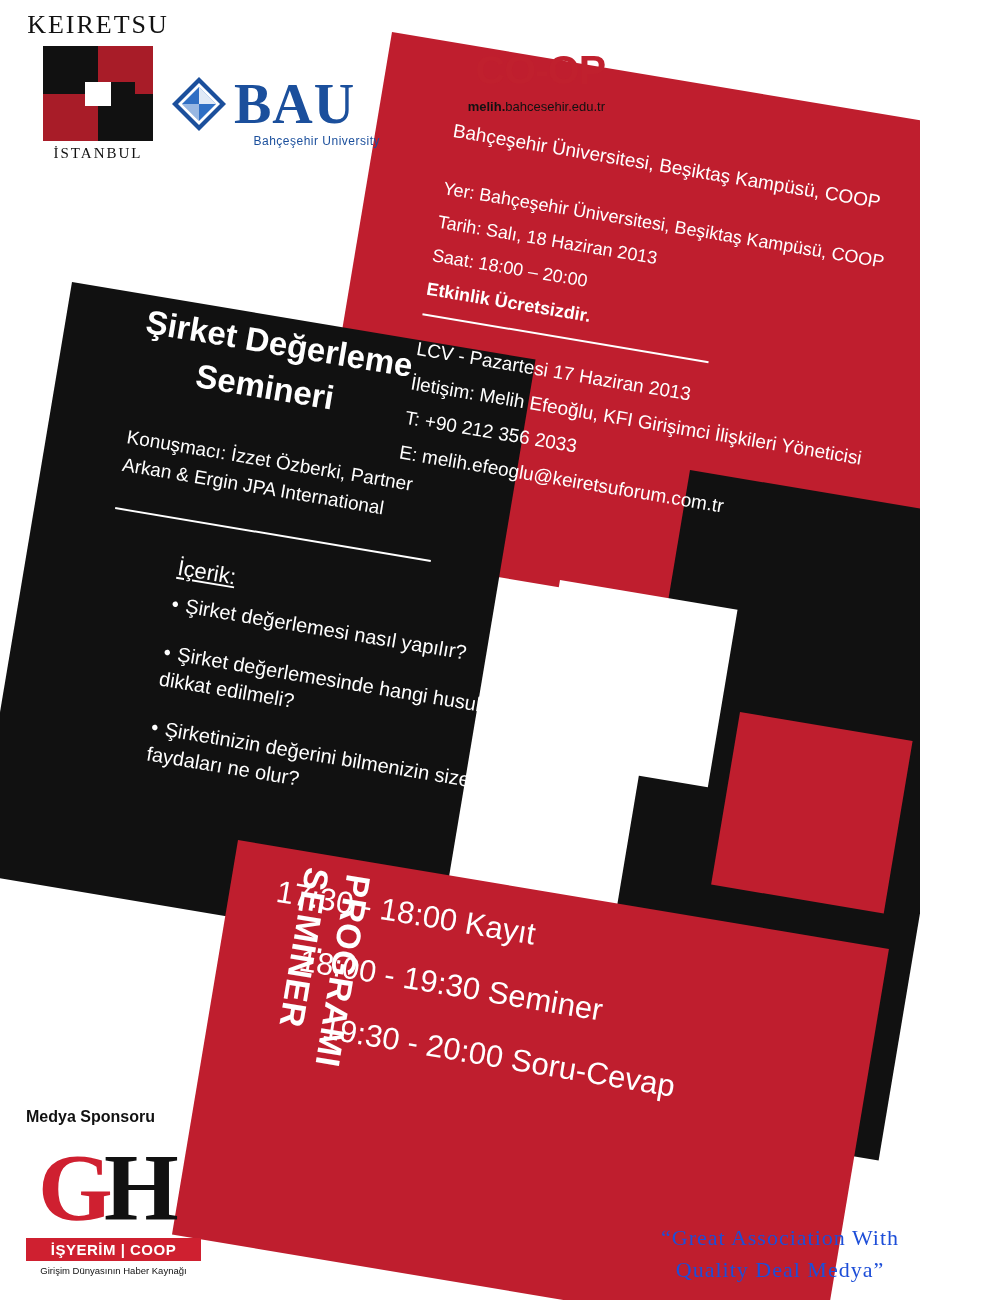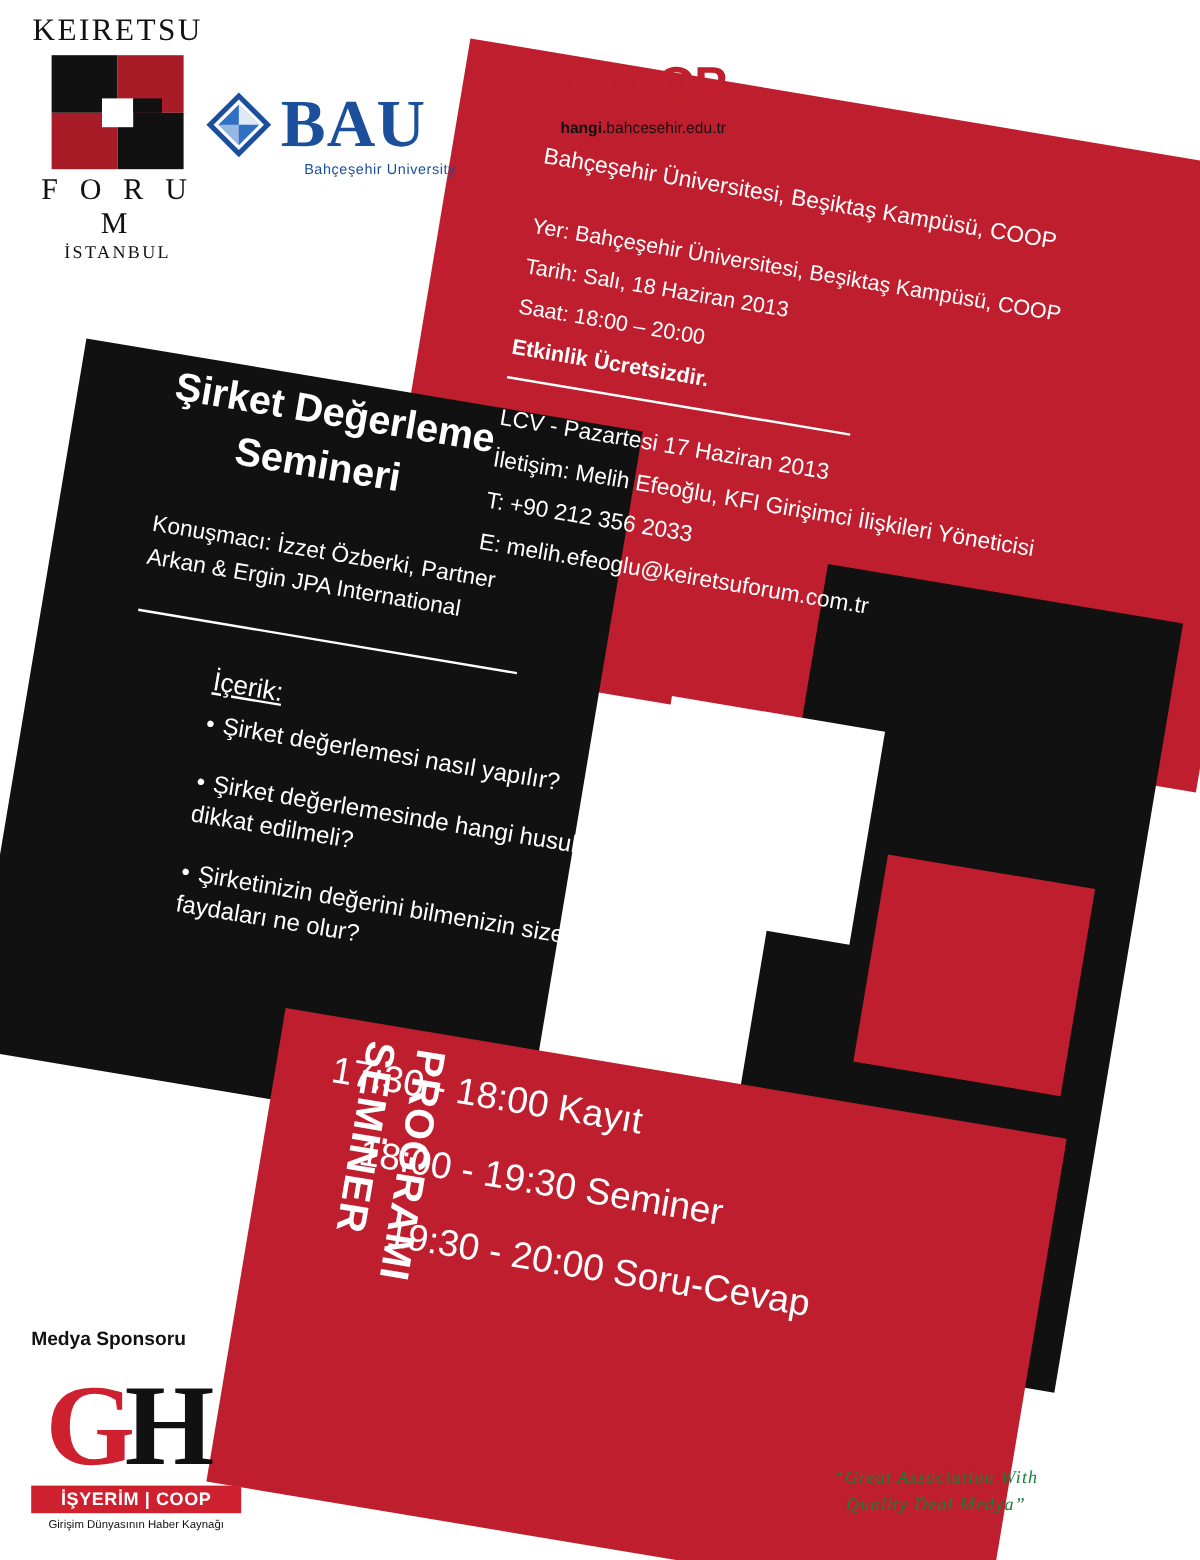--- a/index.html
+++ b/index.html
@@ -3,21 +3,21 @@
 <meta charset="utf-8">
 <style>
   html,body{margin:0;padding:0;}
   body{
     width:1000px;height:1300px;
     background:#ffffff;
     font-family:"Liberation Sans", sans-serif;
     overflow:hidden;
     position:relative;
   }
-  .poster{position:absolute;left:0;top:0;width:1000px;height:1300px;overflow:hidden;}
+  .poster{position:absolute;left:0;top:0;width:920px;height:1300px;overflow:hidden;}
 
   
   .keiretsu{position:absolute;left:18px;top:10px;width:160px;text-align:center;}
   .keiretsu .kw{font-family:"Liberation Serif", serif;font-size:26px;letter-spacing:2px;color:#111;}
   .keiretsu .fw{font-family:"Liberation Serif", serif;font-size:25px;letter-spacing:6px;color:#111;margin-top:4px;}
   .keiretsu .iw{font-family:"Liberation Serif", serif;font-size:15px;letter-spacing:2px;color:#111;margin-top:2px;}
   .kmark{position:relative;width:110px;height:95px;margin:6px auto 4px auto;}
   .kmark i{position:absolute;display:block;}
   .kq1{left:0;top:0;width:55px;height:48px;background:#111;}
   .kq2{left:55px;top:0;width:55px;height:48px;background:#a81c28;}
@@ -109,21 +109,21 @@
   .sponsor .lab{font-size:16px;font-weight:bold;color:#111;margin-bottom:8px;}
   .ghbox{position:relative;width:175px;height:115px;}
   .ghG{position:absolute;left:12px;top:6px;font-family:"Liberation Serif", serif;font-size:96px;font-weight:bold;color:#cf2030;line-height:1;}
   .ghH{position:absolute;left:78px;top:6px;font-family:"Liberation Serif", serif;font-size:96px;font-weight:bold;color:#111;line-height:1;}
   .ghbar{position:absolute;left:0;top:104px;width:175px;background:#cf2030;color:#fff;font-size:15px;font-weight:bold;padding:3px 0;text-align:center;letter-spacing:.5px;}
   .ghsub{position:absolute;left:0;top:131px;width:175px;text-align:center;font-size:9.5px;color:#111;}
   .ghbar .sep{color:#fff;}
 
   
   .tagline{position:absolute;left:575px;top:1222px;width:410px;text-align:center;
-    font-family:"Liberation Serif", serif;font-style:italic;color:#15803d;font-size:15px;line-height:1.45;letter-spacing:1px;}
+    font-family:"Liberation Serif", serif;color:#1d4ed8;font-size:22px;line-height:1.45;letter-spacing:1px;}
 </style>
 </head>
 <body>
 
 <div class="poster">
 
   <div class="stage">
     <div class="tilt redTop"></div>
     <div class="tilt blackMid"></div>
     <div class="tilt blackLeft"></div>
@@ -135,21 +135,20 @@
   <div class="keiretsu">
     <div class="kw">KEIRETSU</div>
     <div class="kmark">
       <i class="kq1"></i>
         <i class="kq2"></i>
         <i class="kq3"></i>
         <i class="kq4"></i>
         <i class="kcut"></i>
         <i class="kcut2"></i>
     </div>
-    <div class="fw">F O R U M</div>
     <div class="iw">İSTANBUL</div>
   </div>
 
   <div class="bau">
     <div class="row">
       <span class="diamond">
         <svg width="58" height="58" viewBox="0 0 58 58">
           <polygon points="29,2 56,29 29,56 2,29" fill="#1b4f9c"></polygon>
           <polygon points="29,8 50,29 29,50 8,29" fill="#ffffff"></polygon>
           <polygon points="29,12 46,29 29,46 12,29" fill="#2f6fc4"></polygon>
@@ -158,21 +157,21 @@
         </svg>
       </span>
       <span class="bautxt">BAU</span>
     </div>
     <div class="sub">Bahçeşehir  University</div>
   </div>
 
   <div class="coop">
     <div class="t1">CO-OP</div>
     <div class="url">
-      <b>hangi.</b><span>bahcesehir.edu.tr</span>
+      <b>melih.</b><span>bahcesehir.edu.tr</span>
     </div>
   </div>
 
   <div class="txt blockHeader">
     <div class="title">Şirket Değerleme</div>
     <div class="title" style="margin-left:58px">Semineri</div>
     <div class="speaker">Konuşmacı: İzzet Özberki, Partner</div>
     <div class="speaker" style="margin-top:0">Arkan &amp; Ergin JPA International</div>
     <div class="hr-white"></div>
   </div>

